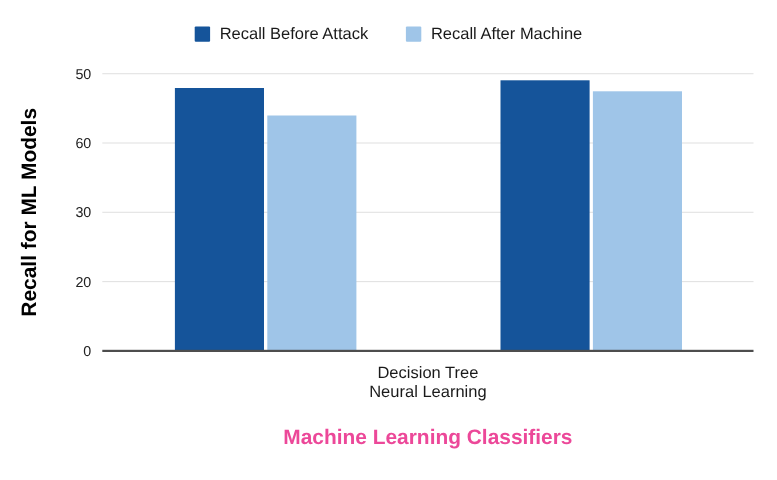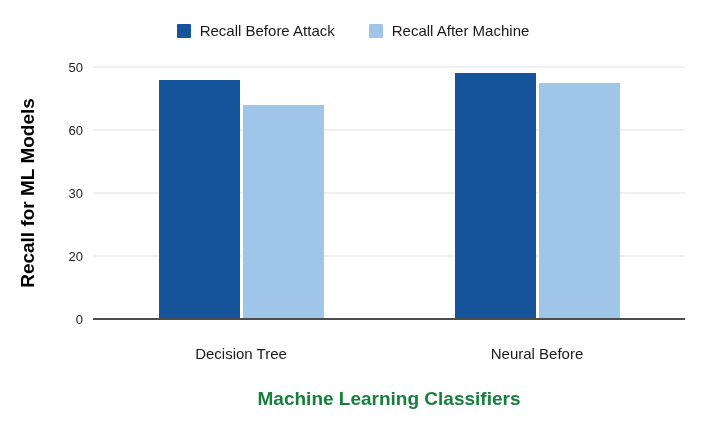--- a/index.html
+++ b/index.html
@@ -83,39 +83,40 @@
     flex: 1;
     display: flex;
     justify-content: center;
     align-items: flex-end;
     gap: 3px;
   }
   .bar { width: 81px; }
   .x-labels {
     position: absolute;
     left: 93px;
-    top: 345px;
+    top: 331px;
     width: 592px;
     display: flex;
+    flex-direction: column;
   }
   .x-label {
     flex: 1;
     text-align: center;
     font-size: 15px;
     color: #1a1a1a;
   }
   .x-title {
     position: absolute;
     left: 93px;
     top: 388px;
     width: 592px;
     text-align: center;
     font-size: 19px;
     font-weight: bold;
-    color: #15803d;
+    color: #ec4899;
   }
 </style>
 </head>
 <body>
 
 <div class="chart">
   <div class="legend">
       <div class="legend-item">
         <span class="legend-swatch" style="background: rgb(21, 84, 154);"></span>
         <span>Recall Before Attack</span>
@@ -143,16 +144,16 @@
         </div>
       </div>
   <div class="tick-label" style="bottom: 0%;">0</div>
       <div class="tick-label" style="bottom: 25%;">20</div>
       <div class="tick-label" style="bottom: 50%;">30</div>
       <div class="tick-label" style="bottom: 75%;">60</div>
       <div class="tick-label" style="bottom: 100%;">50</div>
     </div>
   <div class="x-labels">
       <div class="x-label">Decision Tree</div>
-      <div class="x-label">Neural Before</div>
+      <div class="x-label">Neural Learning</div>
     </div>
   <div class="x-title">Machine Learning Classifiers</div>
 </div>
 
 </body></html>

